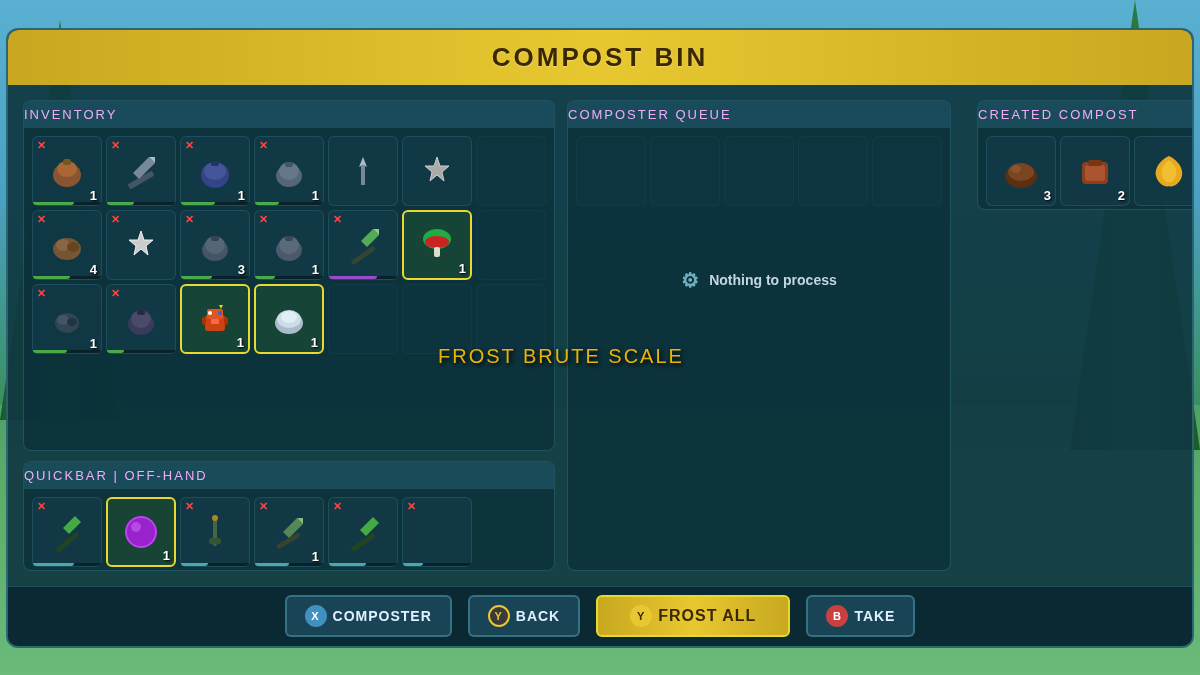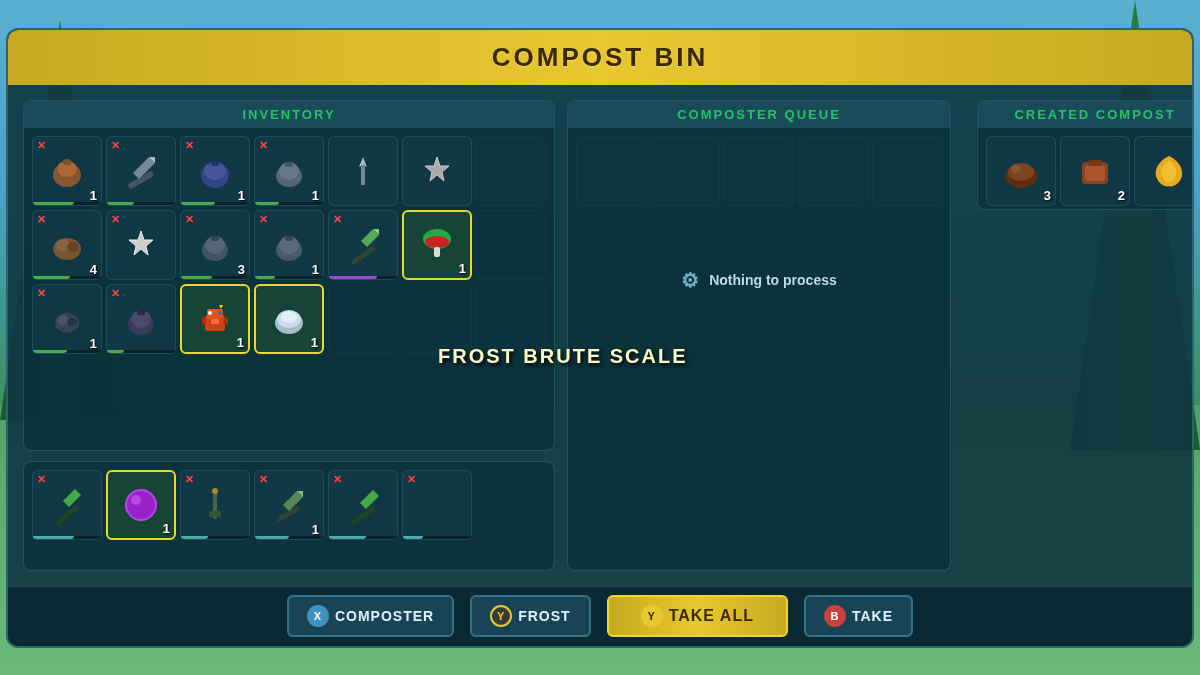--- a/index.html
+++ b/index.html
@@ -112,25 +112,24 @@
     
     .section-box {
       background: rgba(10, 45, 55, 0.7);
       border-radius: 8px;
       border: 1px solid rgba(80, 160, 180, 0.3);
       overflow: hidden;
     }
 
     .section-header {
       background: rgba(40, 100, 120, 0.5);
-      text-align: center;
       padding: 6px 0;
-      color: #22c55e;
+      color: #f0abfc;
       font-size: 13px;
-      font-weight: 700;
+      font-weight: 400;
       letter-spacing: 2px;
     }
 
     
     .inventory-section {
       flex: 1;
     }
 
     .inventory-grid {
       display: grid;
@@ -229,23 +228,23 @@
       display: flex;
       gap: 4px;
       padding: 8px;
     }
 
     
     .tooltip-label {
       position: absolute;
       left: 430px;
       top: 315px;
-      color: #fef9c3;
+      color: #eab308;
       font-size: 20px;
-      font-weight: 700;
+      font-weight: 400;
       letter-spacing: 2px;
       text-shadow: 2px 2px 4px black;
       z-index: 20;
       pointer-events: none;
     }
 
     
     .bottom-bar {
       position: absolute;
       bottom: 0;
@@ -545,20 +544,21 @@
           </div>
 
           <div class="item-slot empty"></div>
           <div class="item-slot empty"></div>
           <div class="item-slot empty"></div>
 
         </div>
       </div>
 
       <div class="section-box quickbar-section">
+        <div class="section-header">QUICKBAR | OFF-HAND</div>
         <div class="quickbar-grid">
 
           <div class="item-slot">
             <svg class="item" viewBox="0 0 44 44">
                 <rect x="8" y="30" width="28" height="5" rx="2" fill="#224422" transform="rotate(-40 22 32)"></rect>
                 <polygon points="30,6 36,12 24,24 18,18" fill="#44aa44"></polygon>
               </svg>
             <span class="item-x">✕</span>
             <div class="item-progress">
                 <div class="item-progress-fill teal-bar" style="width:60%"></div>
@@ -679,26 +679,26 @@
 
   <div class="bottom-bar">
 
     <div class="btn-action btn-normal">
       <span class="btn-circle btn-circle-x">X</span>
       <span>COMPOSTER</span>
     </div>
 
     <div class="btn-action btn-normal">
       <span class="btn-circle btn-circle-y-dark">Y</span>
-      <span>FROST</span>
+      <span>BACK</span>
     </div>
 
     <div class="btn-action btn-highlight">
       <span class="btn-circle btn-circle-y">Y</span>
-      <span>TAKE ALL</span>
+      <span>FROST ALL</span>
     </div>
 
     <div class="btn-action btn-normal">
       <span class="btn-circle btn-circle-b">B</span>
       <span>TAKE</span>
     </div>
 
   </div>
 
 </div>

